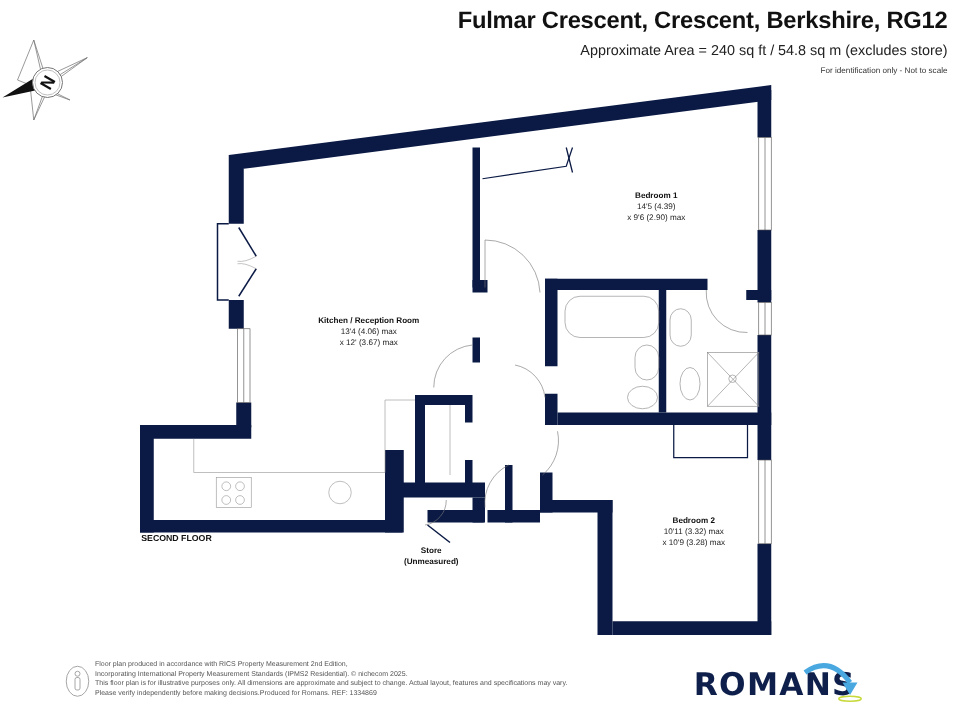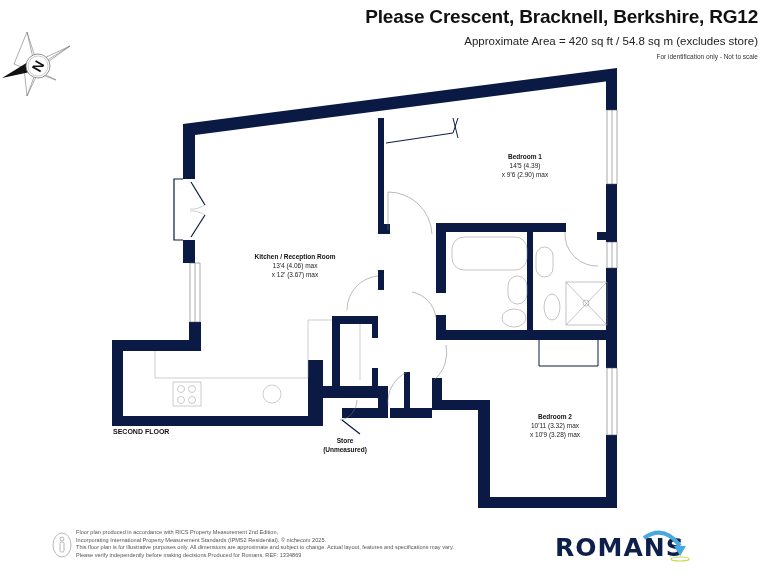--- a/index.html
+++ b/index.html
@@ -12,22 +12,22 @@
   .room-label .name { font-weight:bold; color:#111; font-family:"Liberation Sans", sans-serif; }
   .floor-label { position:absolute; left:113px; top:428px; font-size:7px; font-weight:bold; color:#111; }
   .footer { position:absolute; left:76px; top:529px; font-size:5.6px; line-height:7.5px; color:#555; }
   .logo { position:absolute; left:555px; top:533px; font-size:25px; font-weight:bold; color:#0d1f4a; letter-spacing:0.5px; font-family:"DejaVu Sans", sans-serif; }
   .info-icon { position:absolute; left:52px; top:532px; }
   .compass { position:absolute; left:0; top:28px; }
 </style>
 </head>
 <body>
 
-<div class="title">Please Crescent, Bracknell, Berkshire, RG12</div>
-<div class="subtitle">Approximate Area = 420 sq ft / 54.8 sq m (excludes store)</div>
+<div class="title">Fulmar Crescent, Crescent, Berkshire, RG12</div>
+<div class="subtitle">Approximate Area = 240 sq ft / 54.8 sq m (excludes store)</div>
 <div class="note">For identification only - Not to scale</div>
 
 <svg class="compass" width="70" height="70" viewBox="0 0 70 70">
   <g stroke="#777" stroke-width="0.6" fill="none">
     <polygon points="27,4 33,30 42,36 27,68 24,40 14,36"></polygon>
     <polygon points="70,18 40,32 36,42 56,52 34,44"></polygon>
     <line x1="27" y1="4" x2="38" y2="38"></line>
     <line x1="27" y1="68" x2="38" y2="38"></line>
     <line x1="70" y1="18" x2="38" y2="38"></line>
   </g>

